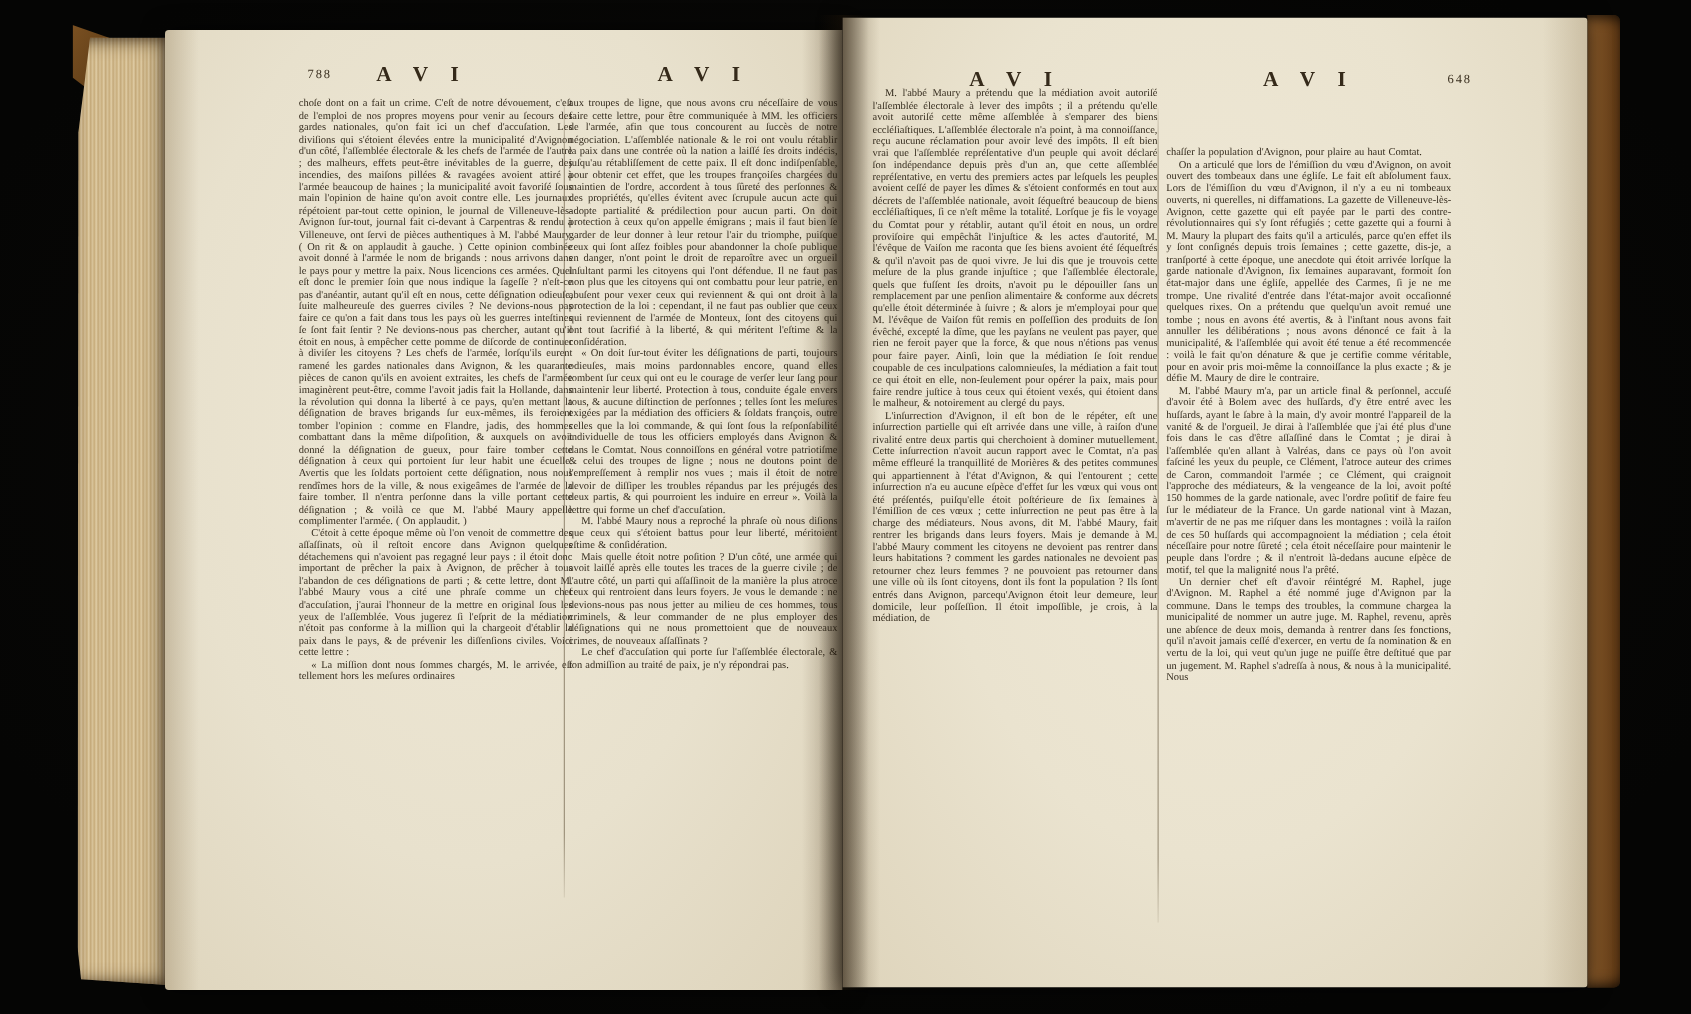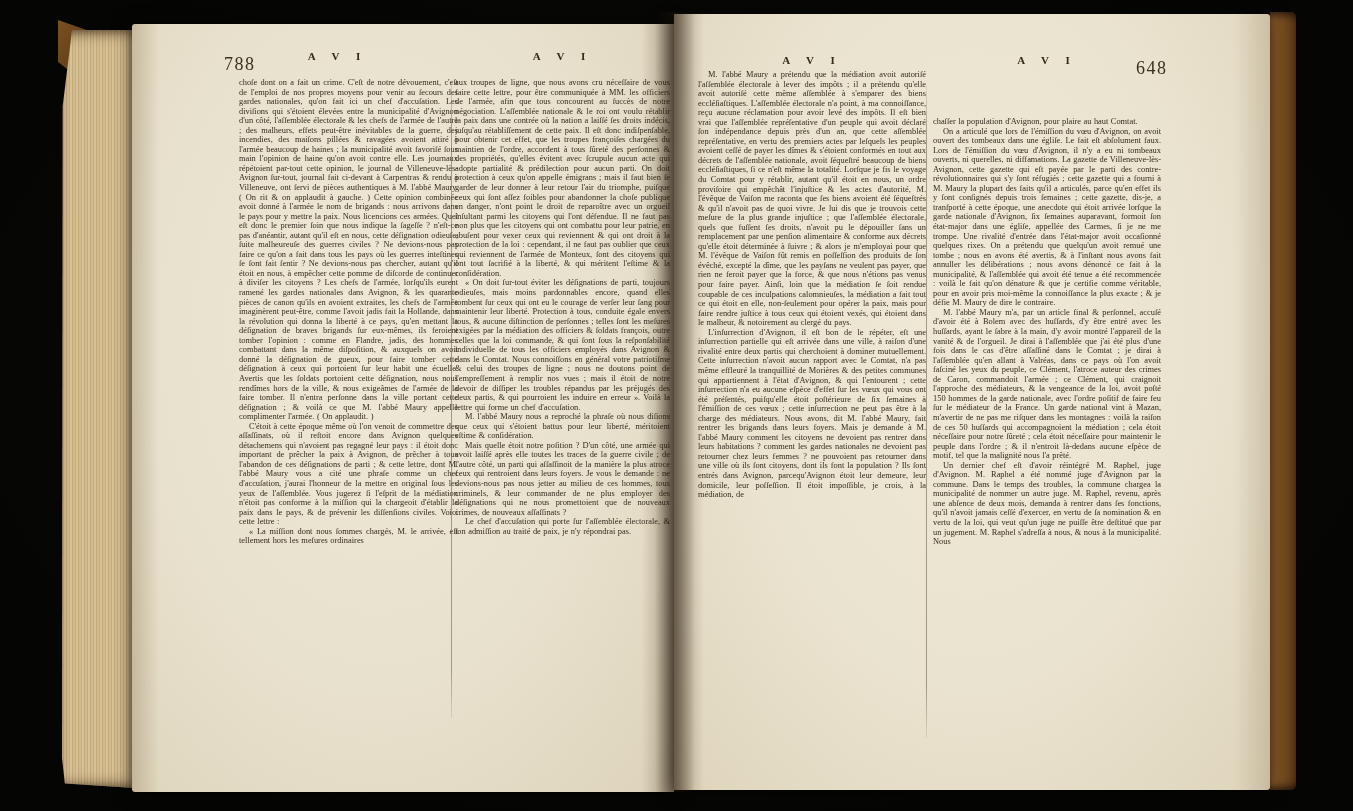--- a/index.html
+++ b/index.html
@@ -47,22 +47,22 @@
       radial-gradient(ellipse at 50% 40%, #f0e9d7 0%, #eae3cf 55%, #ded4bb 100%);
     border-radius:0 3px 3px 0;
     box-shadow:0 0 18px rgba(0,0,0,.6);
   }
   .gutter-shadow{
     position:absolute;left:655px;top:12px;width:40px;height:780px;
     background:linear-gradient(90deg, rgba(30,20,8,0) 0%, rgba(30,20,8,.45) 50%, rgba(30,20,8,0) 100%);
     pointer-events:none;
   }
   
-  .pagenum{position:absolute;font-size:18px;letter-spacing:1.5px;color:#3a2f1f;}
-  .runhead{position:absolute;text-align:center;font-size:11px;font-weight:bold;letter-spacing:7px;color:#352a1a;}
+  .pagenum{position:absolute;font-size:10px;letter-spacing:1.5px;color:#3a2f1f;margin-left:22px;}
+  .runhead{position:absolute;text-align:center;font-size:17px;font-weight:bold;letter-spacing:7px;color:#352a1a;}
   .colrule{position:absolute;width:1px;background:linear-gradient(180deg,rgba(90,75,50,.1),rgba(90,75,50,.5) 8%,rgba(90,75,50,.5) 92%,rgba(90,75,50,.1));}
   .col{
     position:absolute;overflow:hidden;
     font-size:8.4px;line-height:9.55px;color:#342b1d;
     text-align:justify;
     word-spacing:.4px;
   }
   .col p{margin:0;}
   .col p.ind{text-indent:10px;}
   

